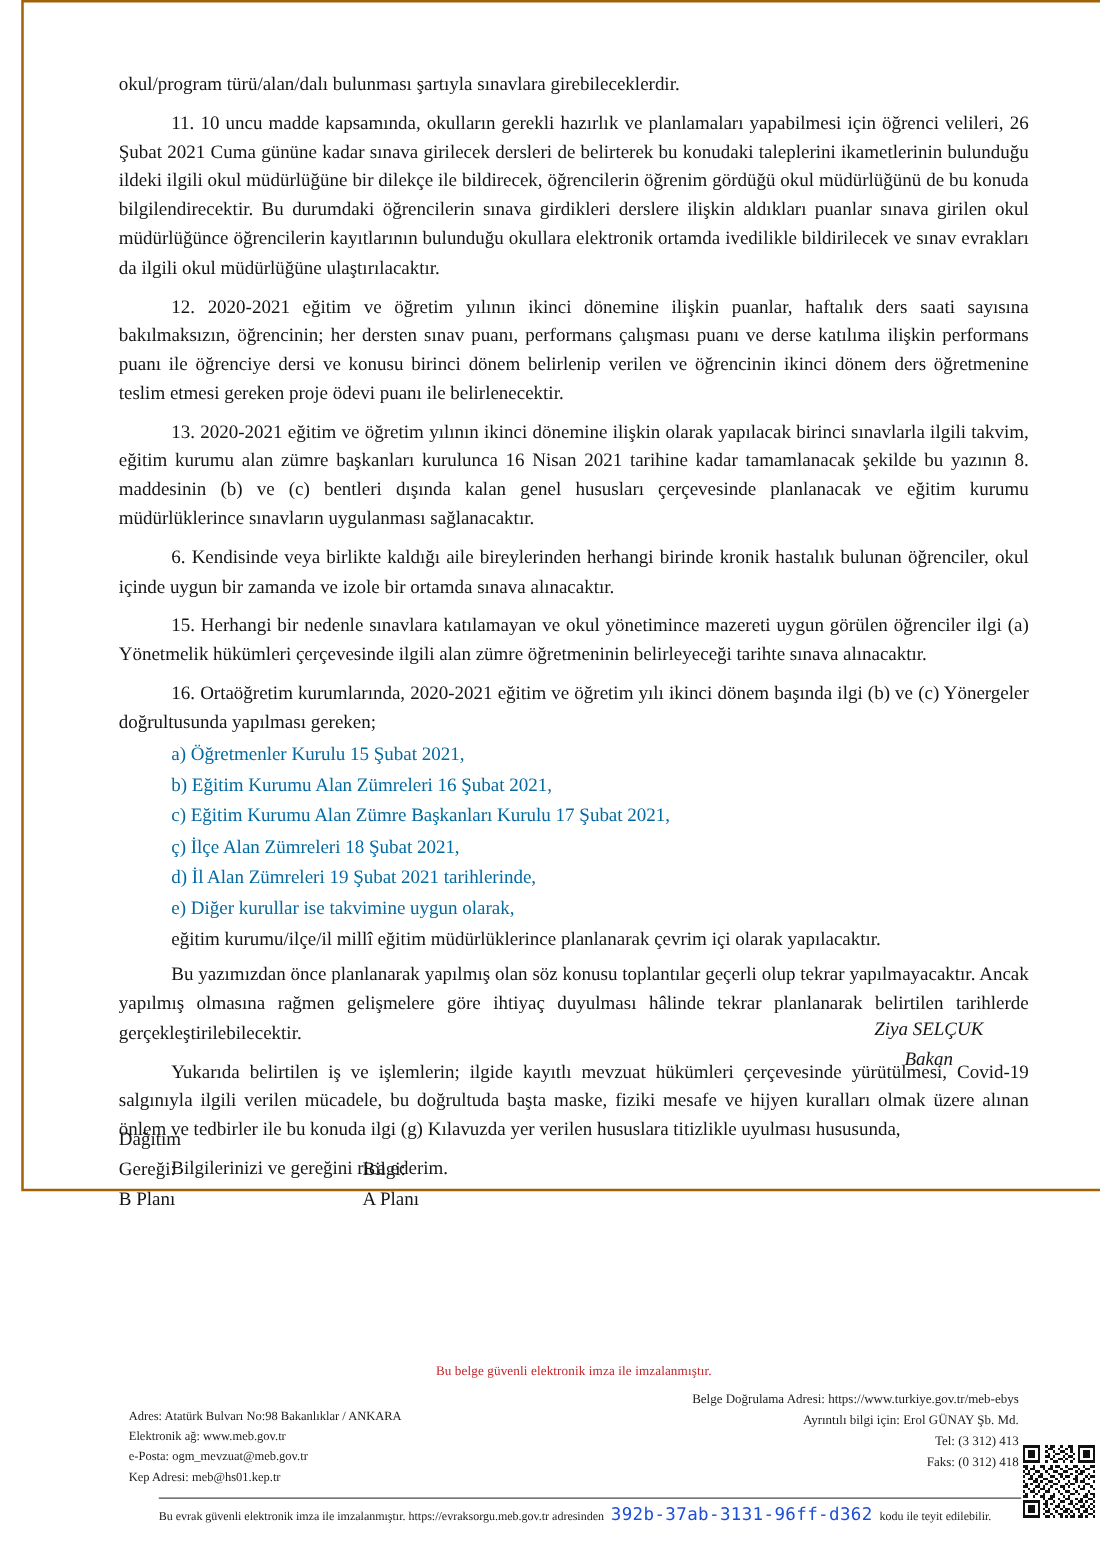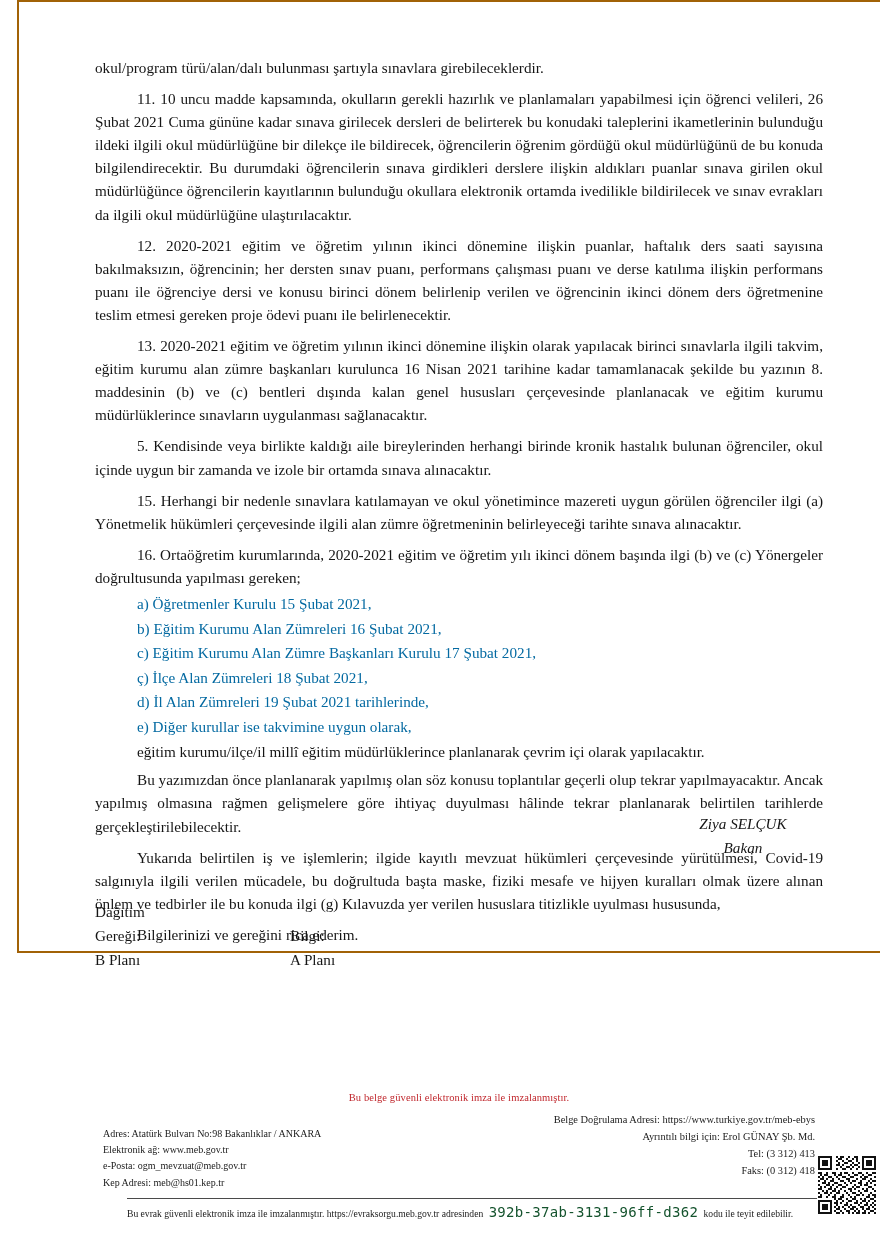--- a/index.html
+++ b/index.html
@@ -149,21 +149,21 @@
     font-size: 9.6px;
     color: #1a1a1a;
     white-space: nowrap;
     line-height: 1.4;
   }
   .verify-code {
     font-family: "DejaVu Sans Mono", "Liberation Mono", monospace;
     font-size: 14px;
     letter-spacing: 0.3px;
     padding: 0 3px;
-    color: #14532d;
+    color: #1d4ed8;
     margin-top: 28px;
   }
 </style>
 </head>
 <body>
 
 <div class="page">
 
   <div class="body-area">
 
@@ -172,21 +172,21 @@
 
     <p class="para indent">11. 10 uncu madde kapsamında, okulların gerekli hazırlık ve planlamaları yapabilmesi için öğrenci velileri, 26 Şubat 2021 Cuma gününe kadar sınava girilecek dersleri de belirterek bu konudaki taleplerini ikametlerinin bulunduğu ildeki ilgili okul müdürlüğüne bir dilekçe ile bildirecek, öğrencilerin öğrenim gördüğü okul müdürlüğünü de bu konuda bilgilendirecektir. Bu durumdaki öğrencilerin sınava girdikleri derslere ilişkin aldıkları puanlar sınava girilen okul müdürlüğünce öğrencilerin kayıtlarının bulunduğu okullara elektronik ortamda ivedilikle bildirilecek ve sınav evrakları da ilgili okul müdürlüğüne ulaştırılacaktır.</p>
     <div class="spacer-sm"></div>
 
     <p class="para indent">12. 2020-2021 eğitim ve öğretim yılının ikinci dönemine ilişkin puanlar, haftalık ders saati sayısına bakılmaksızın, öğrencinin; her dersten sınav puanı, performans çalışması puanı ve derse katılıma ilişkin performans puanı ile öğrenciye dersi ve konusu birinci dönem belirlenip verilen ve öğrencinin ikinci dönem ders öğretmenine teslim etmesi gereken proje ödevi puanı ile belirlenecektir.</p>
     <div class="spacer-sm"></div>
 
     <p class="para indent">13. 2020-2021 eğitim ve öğretim yılının ikinci dönemine ilişkin olarak yapılacak birinci sınavlarla ilgili takvim, eğitim kurumu alan zümre başkanları kurulunca 16 Nisan 2021 tarihine kadar tamamlanacak şekilde bu yazının 8. maddesinin (b) ve (c) bentleri dışında kalan genel hususları çerçevesinde planlanacak ve eğitim kurumu müdürlüklerince sınavların uygulanması sağlanacaktır.</p>
     <div class="spacer-sm"></div>
 
-    <p class="para indent">5. Kendisinde veya birlikte kaldığı aile bireylerinden herhangi birinde kronik hastalık bulunan öğrenciler, okul içinde uygun bir zamanda ve izole bir ortamda sınava alınacaktır.</p>
+    <p class="para indent">6. Kendisinde veya birlikte kaldığı aile bireylerinden herhangi birinde kronik hastalık bulunan öğrenciler, okul içinde uygun bir zamanda ve izole bir ortamda sınava alınacaktır.</p>
     <div class="spacer-sm"></div>
 
     <p class="para indent">15. Herhangi bir nedenle sınavlara katılamayan ve okul yönetimince mazereti uygun görülen öğrenciler ilgi (a) Yönetmelik hükümleri çerçevesinde ilgili alan zümre öğretmeninin belirleyeceği tarihte sınava alınacaktır.</p>
     <div class="spacer-sm"></div>
 
     <p class="para indent">16. Ortaöğretim kurumlarında, 2020-2021 eğitim ve öğretim yılı ikinci dönem başında ilgi (b) ve (c) Yönergeler doğrultusunda yapılması gereken;</p>
 
     <ul class="sub-list">
       <li>a) Öğretmenler Kurulu 15 Şubat 2021,</li>
       <li>b) Eğitim Kurumu Alan Zümreleri 16 Şubat 2021,</li>

